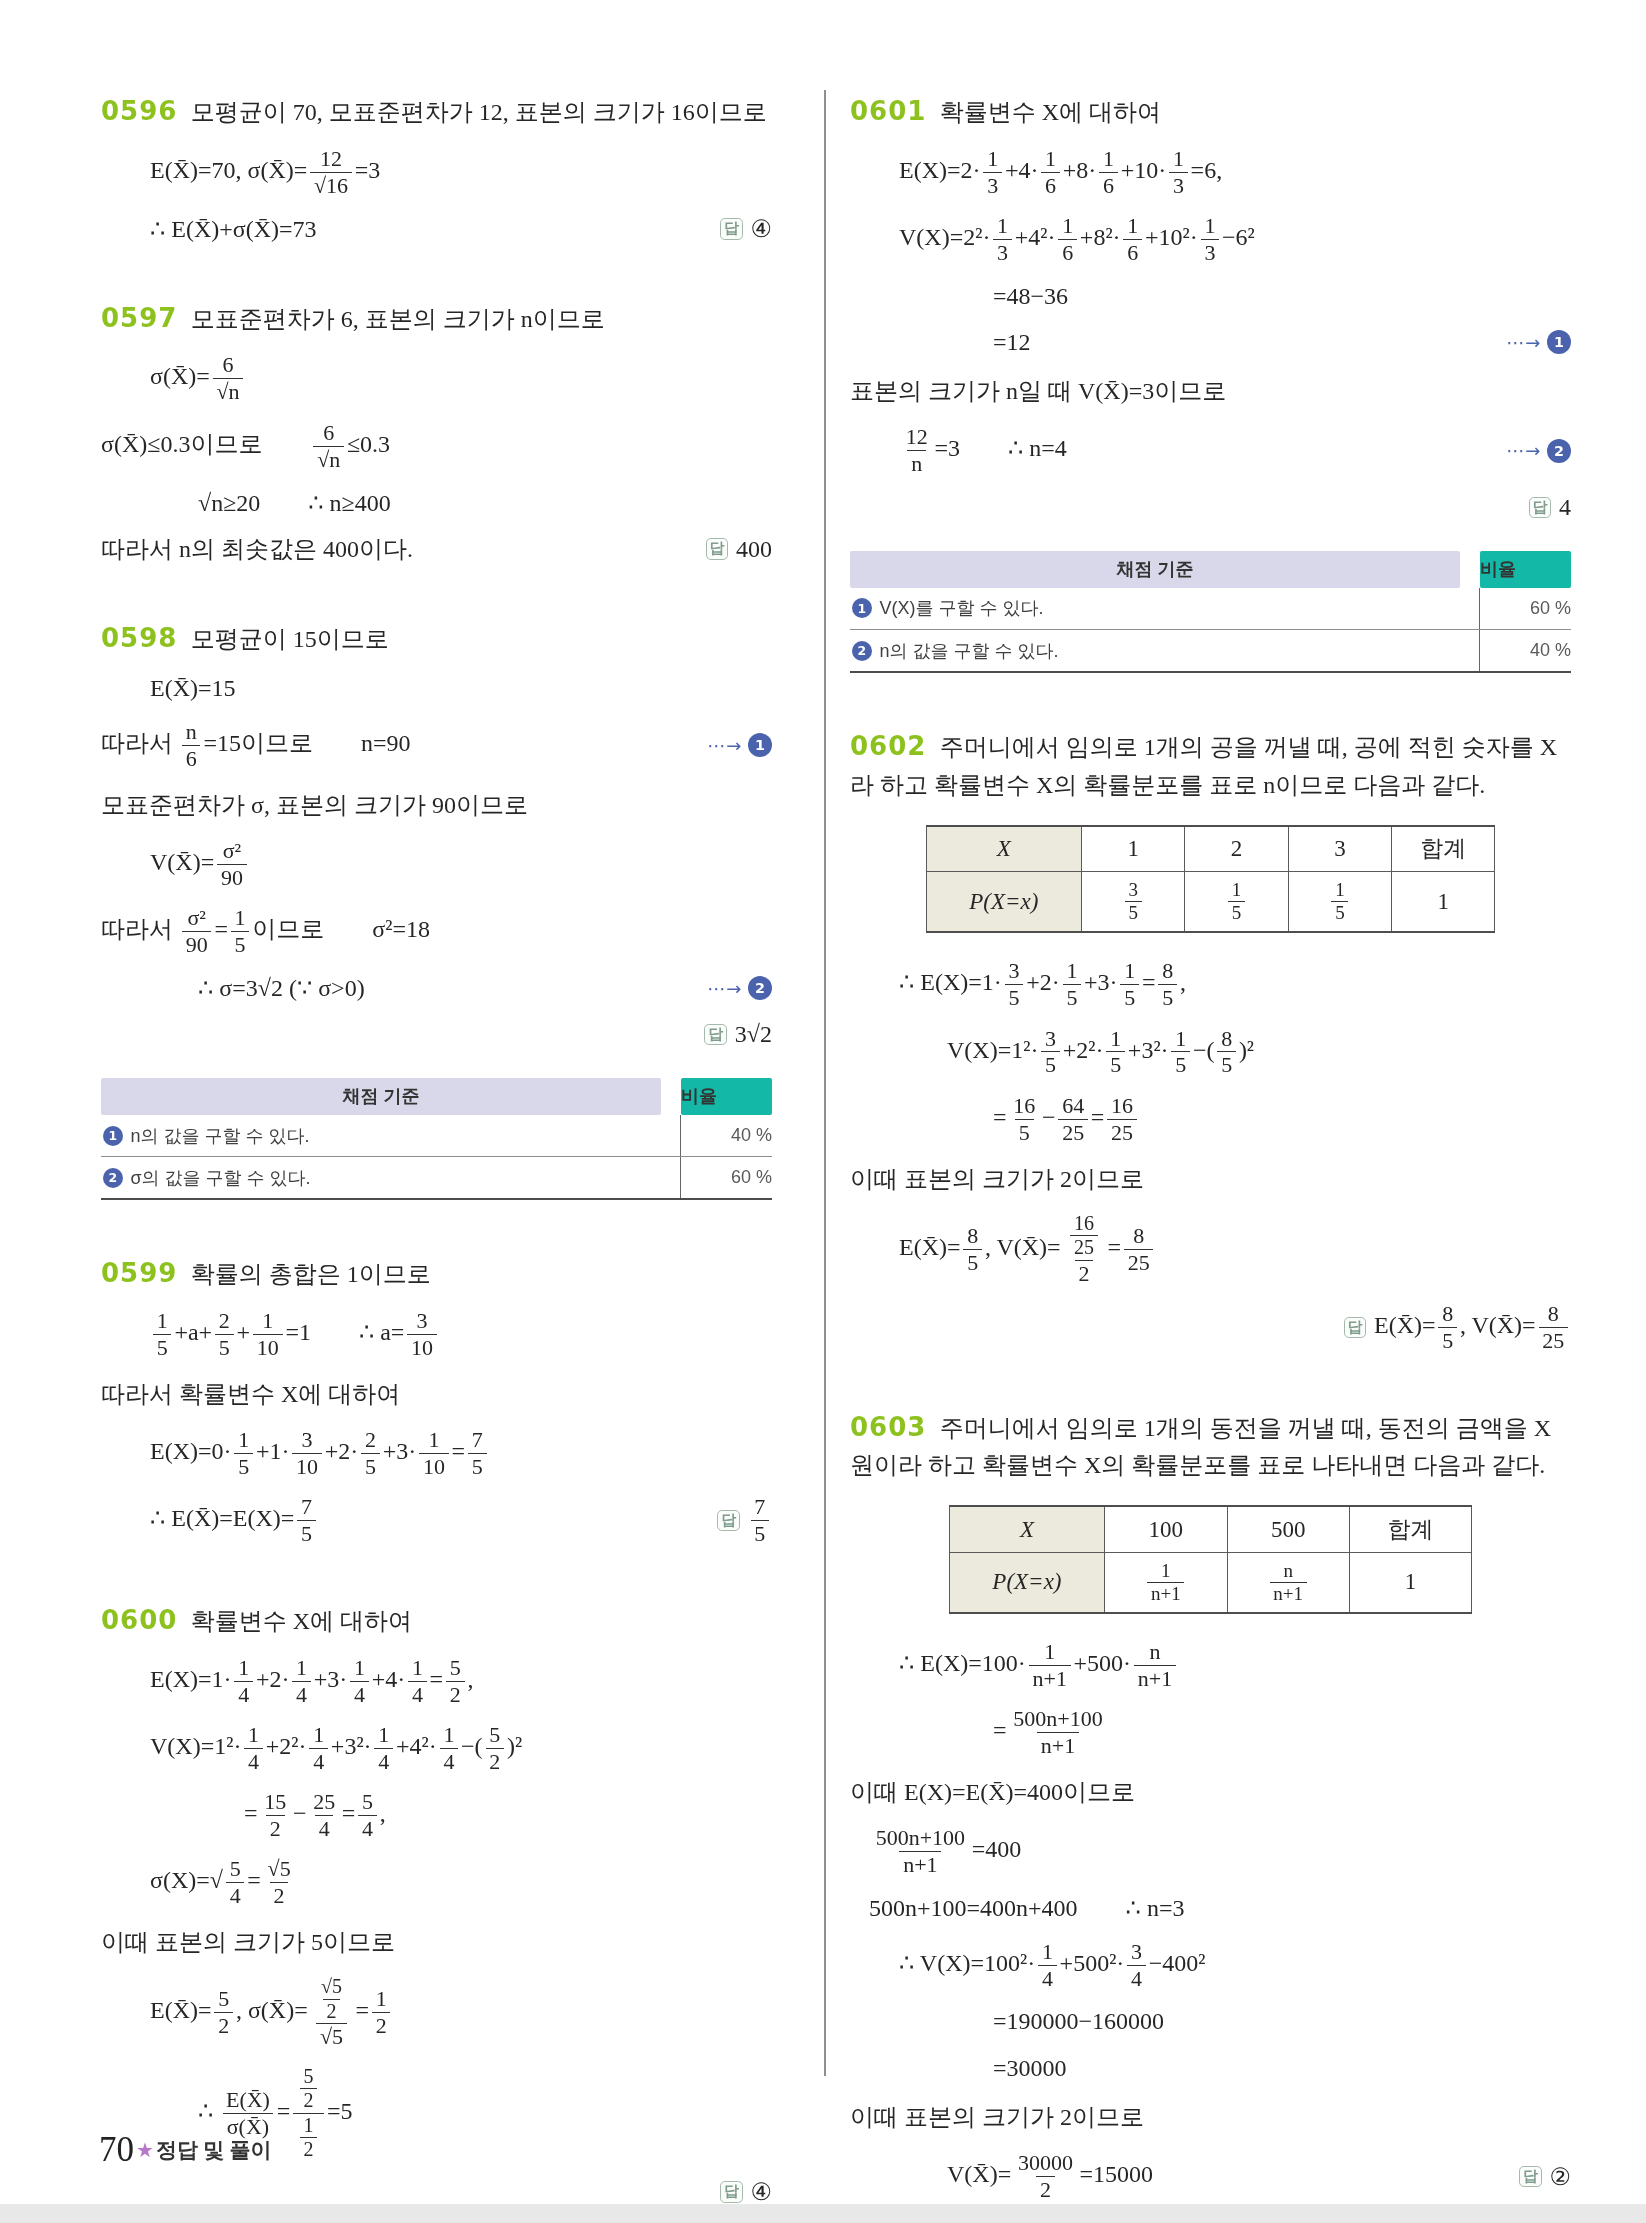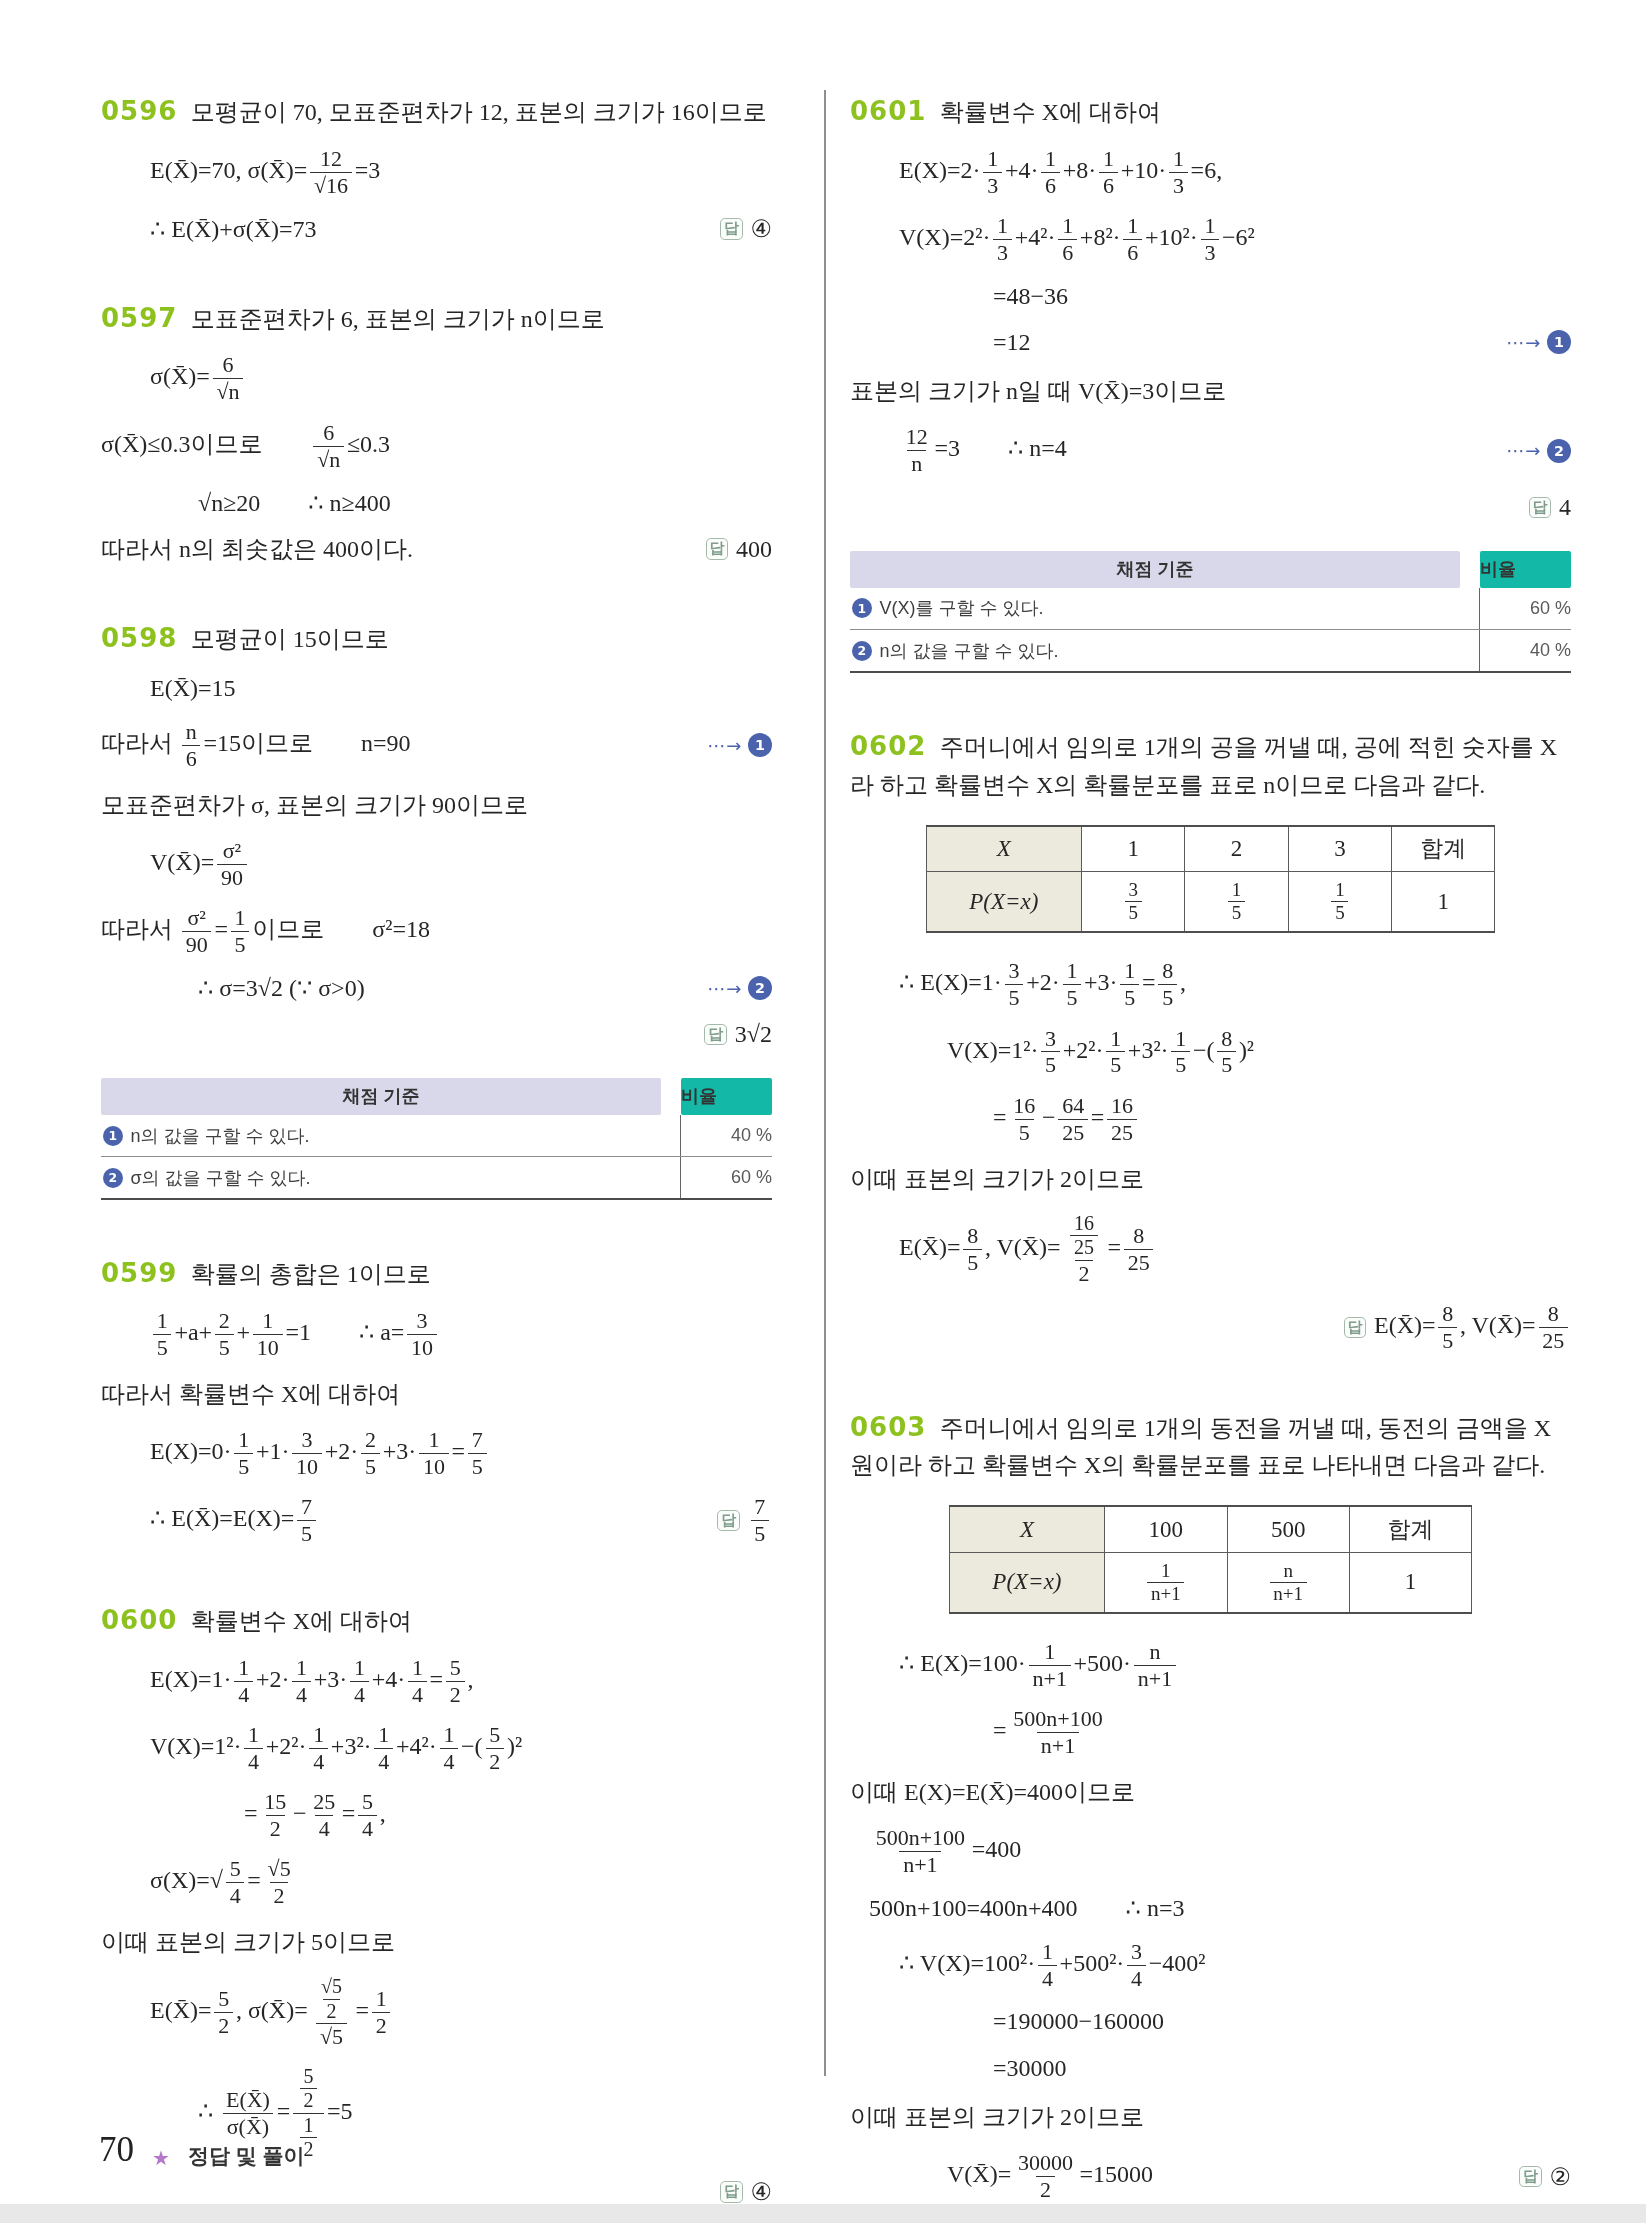--- a/index.html
+++ b/index.html
@@ -52,24 +52,24 @@
   .g-row .gp{width:91px;text-align:right;color:#5a5a5a;}
 
   table.dist{border-collapse:collapse;margin:21px auto 25px;font-size:23px;
              border-top:2.4px solid #4e4e4e;border-bottom:2.4px solid #4e4e4e;}
   table.dist th,table.dist td{border:1.4px solid #5a5a5a;text-align:center;padding:6.7px 5.7px;}
   table.dist th{background:#ece9dd;font-weight:normal;font-style:italic;width:143px;}
   table.dist td{width:91px;font-style:normal;}
   table.dist.wide td{width:110px;}
   table.dist .frac{font-size:19px;}
 
-  .footer{position:absolute;left:99px;top:2130px;display:flex;align-items:flex-end;gap:18px;}
+  .footer{position:absolute;left:99px;top:2130px;display:flex;align-items:center;gap:2px;}
   .f-num{font-size:35px;color:#222;}
   .f-star{color:#b678c8;font-size:20px;}
-  .f-label{font-family:Liberation Sans, sans-serif;font-weight:bold;
+  .f-label{font-family:Liberation Serif, serif;font-weight:bold;
            font-size:21px;color:#333;}
 </style>
 </head>
 <body>
 
 <div class="page">
 
   <div class="col col-left">
 
     <section class="problem">

